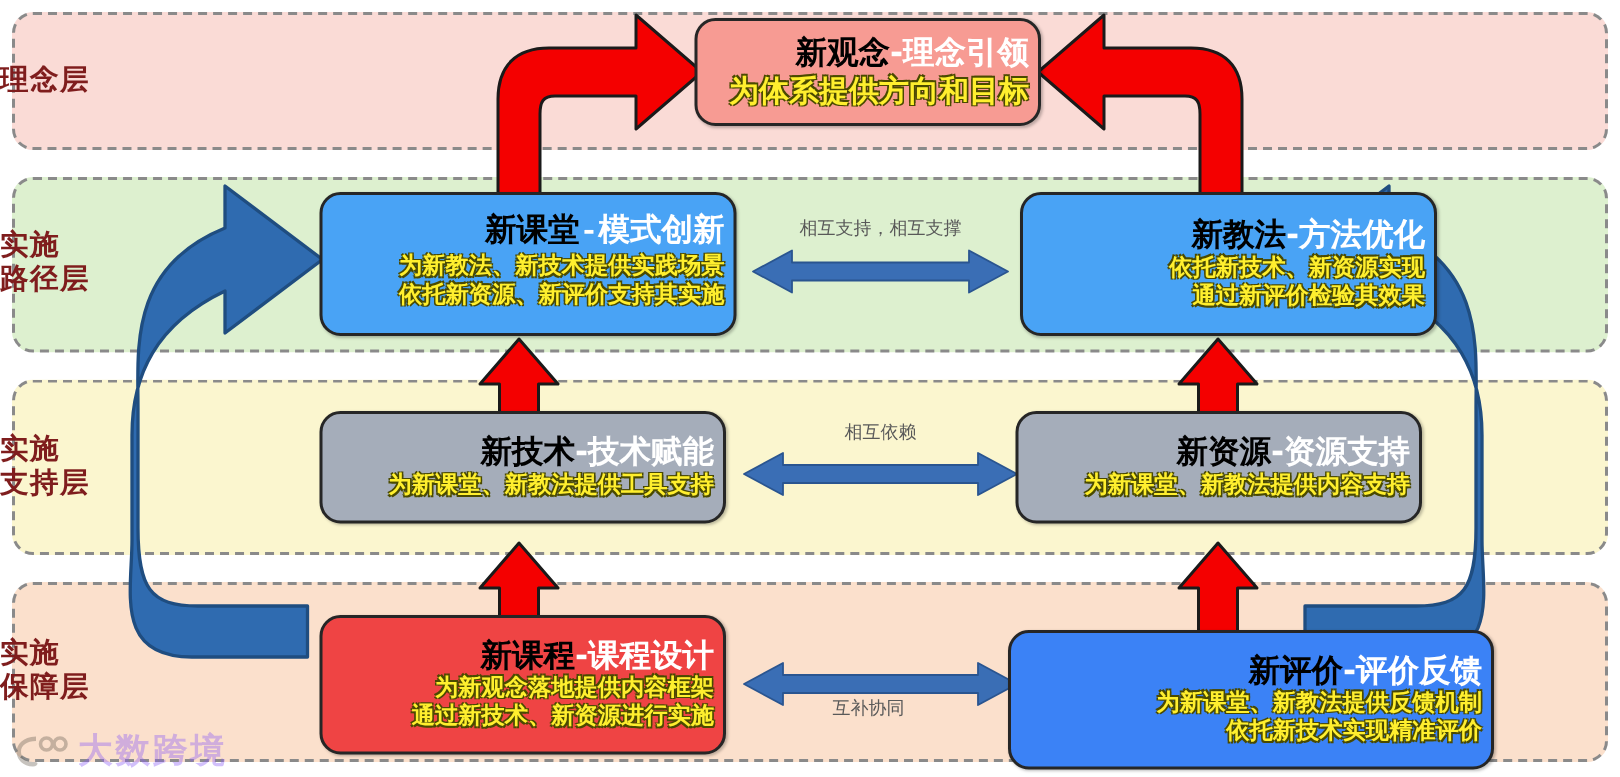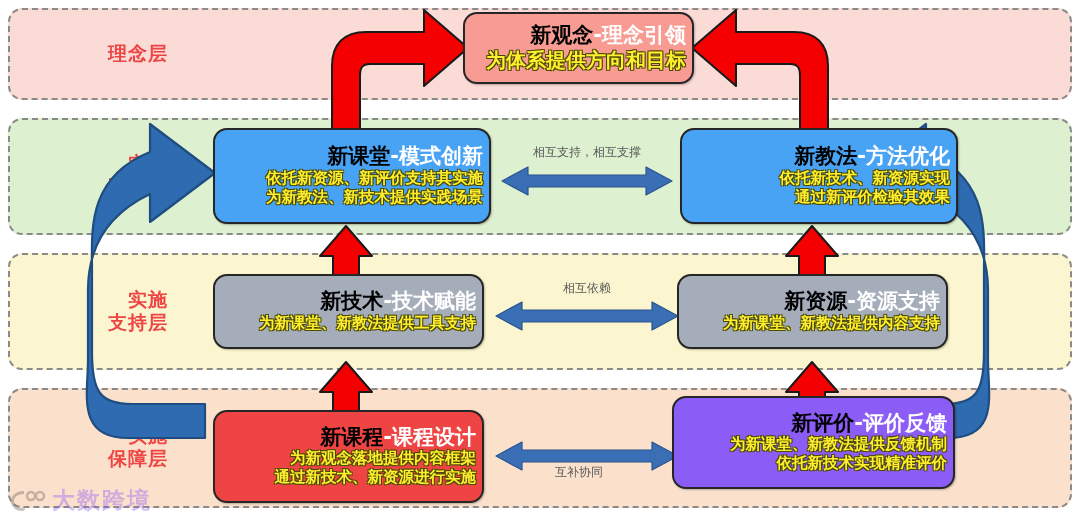--- a/index.html
+++ b/index.html
@@ -17,26 +17,26 @@
 
   
   .band {
     position: absolute;
     left: 8px; right: 8px;
     border: 2.5px dashed #8a8a8a;
     border-radius: 14px;
   }
   .band-label {
     position: absolute;
-    left: 18px;
+    left: 0;
     width: 150px;
-    text-align: right;
+    text-align: left;
     font-weight: bold;
     font-size: 19px;
-    color: #ef4444;
+    color: #7f1d1d;
     line-height: 1.22;
     letter-spacing: 1px;
   }
 
   
   .node {
     position: absolute;
     border: 2px solid #262626;
     border-radius: 14px;
     text-align: center;
@@ -199,26 +199,26 @@
     <path d="M 496 456 L 522 442 L 522 450 L 652 450 L 652 442 L 678 456 L 652 470 L 652 462 L 522 462 L 522 470 Z" fill="#3a6eb5" stroke="#2a5590" stroke-width="1.2" stroke-linejoin="round"></path>
   </svg>
 
   <div class="node idea" style="left:463px; top:12px; width:231px; height:72px; background:#f79b93;">
     <div class="title">
       <span class="t-a">新观念</span><span class="t-dash">-</span><span class="t-b">理念引领</span>
     </div>
     <div class="sub">为体系提供方向和目标</div>
   </div>
 
-  <div class="node" style="left:213px; top:128px; width:278px; height:96px; background:#49a3f5;">
+  <div class="node" style="left:213px; top:128px; width:278px; height:96px; background:#49a3f5;font-family:Liberation Mono, monospace;">
     <div class="title">
       <span class="t-a">新课堂</span><span class="t-dash">-</span><span class="t-b">模式创新</span>
     </div>
+    <div class="sub">为新教法、新技术提供实践场景</div>
     <div class="sub">依托新资源、新评价支持其实施</div>
-    <div class="sub">为新教法、新技术提供实践场景</div>
   </div>
 
   <div class="node" style="left:680px; top:128px; width:278px; height:96px; background:#49a3f5;">
     <div class="title">
       <span class="t-a">新教法</span><span class="t-dash">-</span><span class="t-b">方法优化</span>
     </div>
     <div class="sub">依托新技术、新资源实现</div>
     <div class="sub">通过新评价检验其效果</div>
   </div>
 
@@ -237,21 +237,21 @@
   </div>
 
   <div class="node" style="left:213px; top:410px; width:271px; height:93px; background:#ef4444;">
     <div class="title">
       <span class="t-a">新课程</span><span class="t-dash">-</span><span class="t-b">课程设计</span>
     </div>
     <div class="sub">为新观念落地提供内容框架</div>
     <div class="sub">通过新技术、新资源进行实施</div>
   </div>
 
-  <div class="node" style="left:672px; top:396px; width:283px; height:93px; background:#8b5cf6;">
+  <div class="node" style="left:672px; top:420px; width:324px; height:93px; background:#3b82f6;">
     <div class="title">
       <span class="t-a">新评价</span><span class="t-dash">-</span><span class="t-b">评价反馈</span>
     </div>
     <div class="sub">为新课堂、新教法提供反馈机制</div>
     <div class="sub">依托新技术实现精准评价</div>
   </div>
 
   <div class="conn-label" style="left:494px; top:144px; width:186px;">相互支持，相互支撑</div>
   <div class="conn-label" style="left:494px; top:280px; width:186px;">相互依赖</div>
   <div class="conn-label" style="left:486px; top:420px; width:186px;margin-top:44px;">互补协同</div>

